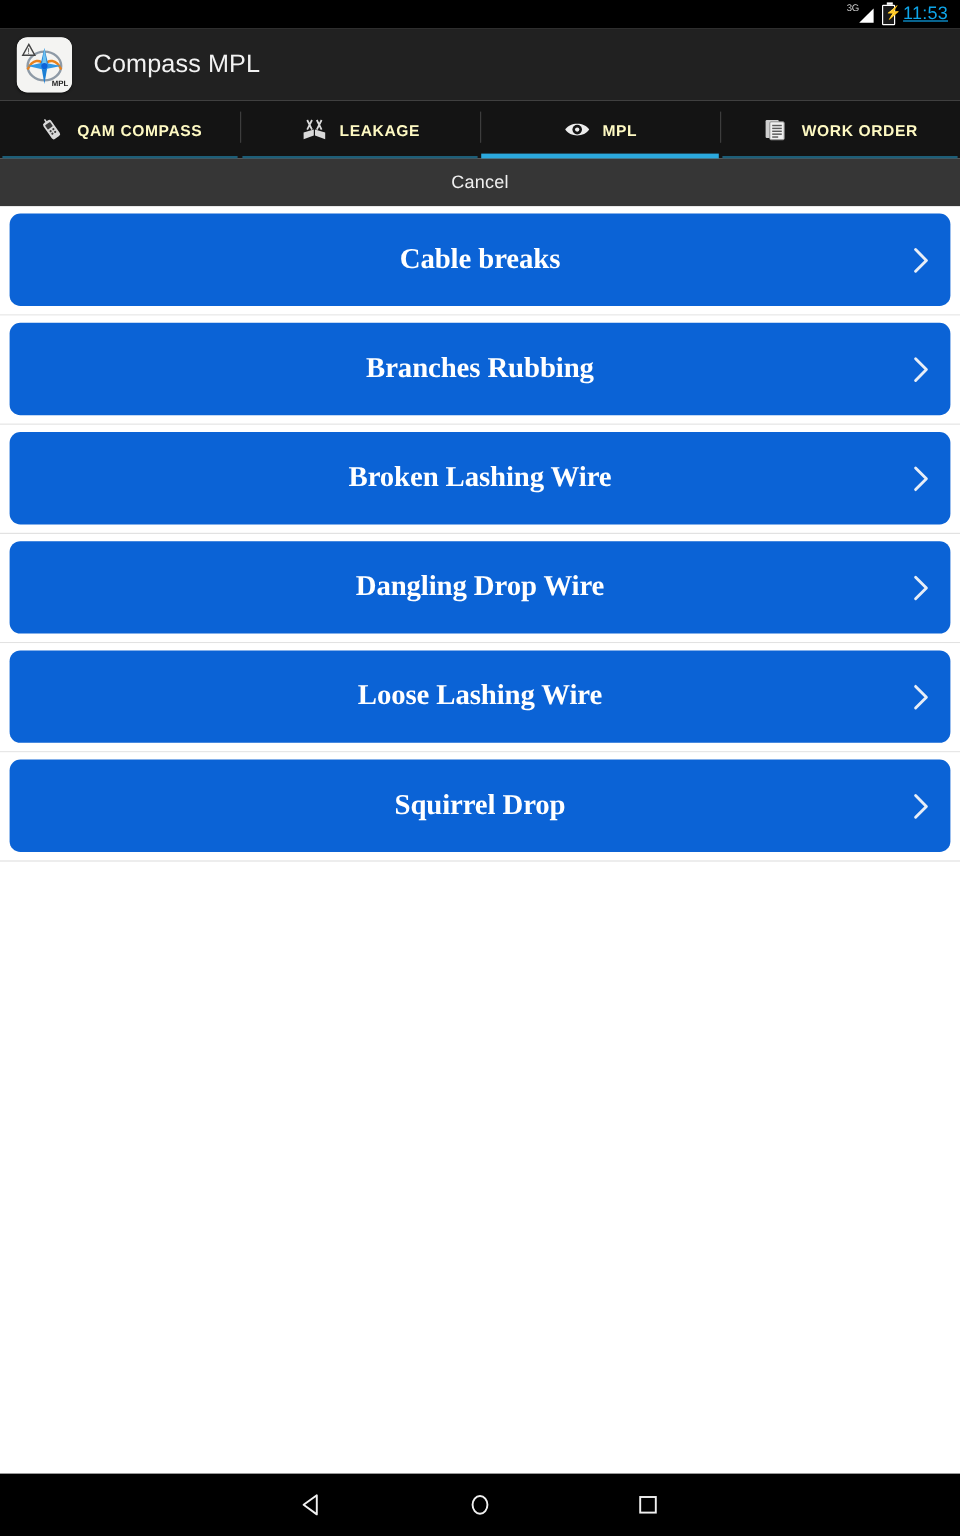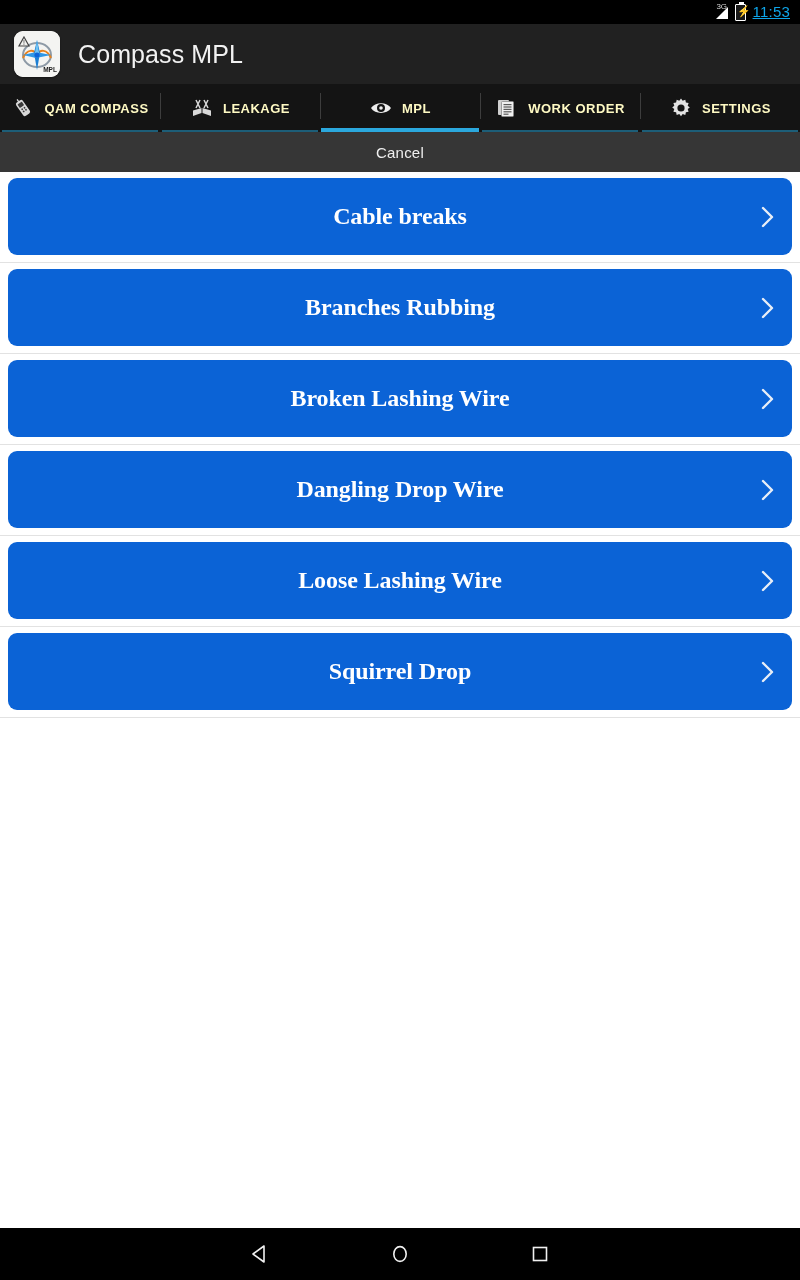--- a/index.html
+++ b/index.html
@@ -40,21 +40,21 @@
   }
   .sig-wrap {
     position: relative;
     width: 22px;
     height: 18px;
     display: block;
   }
   .sig-label {
     position: absolute;
     top: -1px;
-    left: 11px;
+    left: 0px;
     font-size: 8px;
     color: #d8d8d8;
     line-height: 9px;
     letter-spacing: -0.2px;
   }
   .sig-bars {
     position: absolute;
     right: 0px;
     bottom: 2px;
     width: 0;
@@ -111,21 +111,21 @@
     border-radius: 9px;
     background: #f4f4f2;
     position: relative;
     overflow: hidden;
     flex: 0 0 auto;
     box-shadow: 0 1px 2px rgba(0,0,0,.4);
   }
   .app-icon svg { display:block; }
   .app-title {
     color: #f2f2f2;
-    font-size: 25px;
+    font-size: 21px;
     margin-left: 18px;
     letter-spacing: 0.1px;
   }
 
   
   .tab-bar {
     height: 48px;
     background: #141414;
     display: flex;
     flex: 0 0 auto;
@@ -345,30 +345,20 @@
             <rect x="7.5" y="11.8" width="8" height="1.2"></rect>
             <rect x="7.5" y="14.2" width="8" height="1.2"></rect>
             <rect x="7.5" y="16.6" width="5" height="1.2"></rect>
           </g>
         </svg>
       </span>
       <span class="tab-label">WORK ORDER</span>
       <span class="tab-underline"></span>
     </div>
 
-    <div class="tab">
-      <span class="tab-icon">
-        <svg width="22" height="22" viewBox="0 0 22 22" aria-hidden="true">
-          <path d="M11 1.6 l1.7 2.1 2.6 -0.9 0.6 2.7 2.7 0.6 -0.9 2.6 2.1 1.7 -2.1 1.7 0.9 2.6 -2.7 0.6 -0.6 2.7 -2.6 -0.9 -1.7 2.1 -1.7 -2.1 -2.6 0.9 -0.6 -2.7 -2.7 -0.6 0.9 -2.6 -2.1 -1.7 2.1 -1.7 -0.9 -2.6 2.7 -0.6 0.6 -2.7 2.6 0.9 z" fill="#e2e2e2"></path>
-          <circle cx="11" cy="11" r="3.6" fill="#141414"></circle>
-        </svg>
-      </span>
-      <span class="tab-label">SETTINGS</span>
-      <span class="tab-underline"></span>
-    </div>
 
   </div>
 
   <div class="cancel-bar">
     <span class="cancel-label">Cancel</span>
   </div>
 
   <div class="list">
 
     <div class="list-row">

